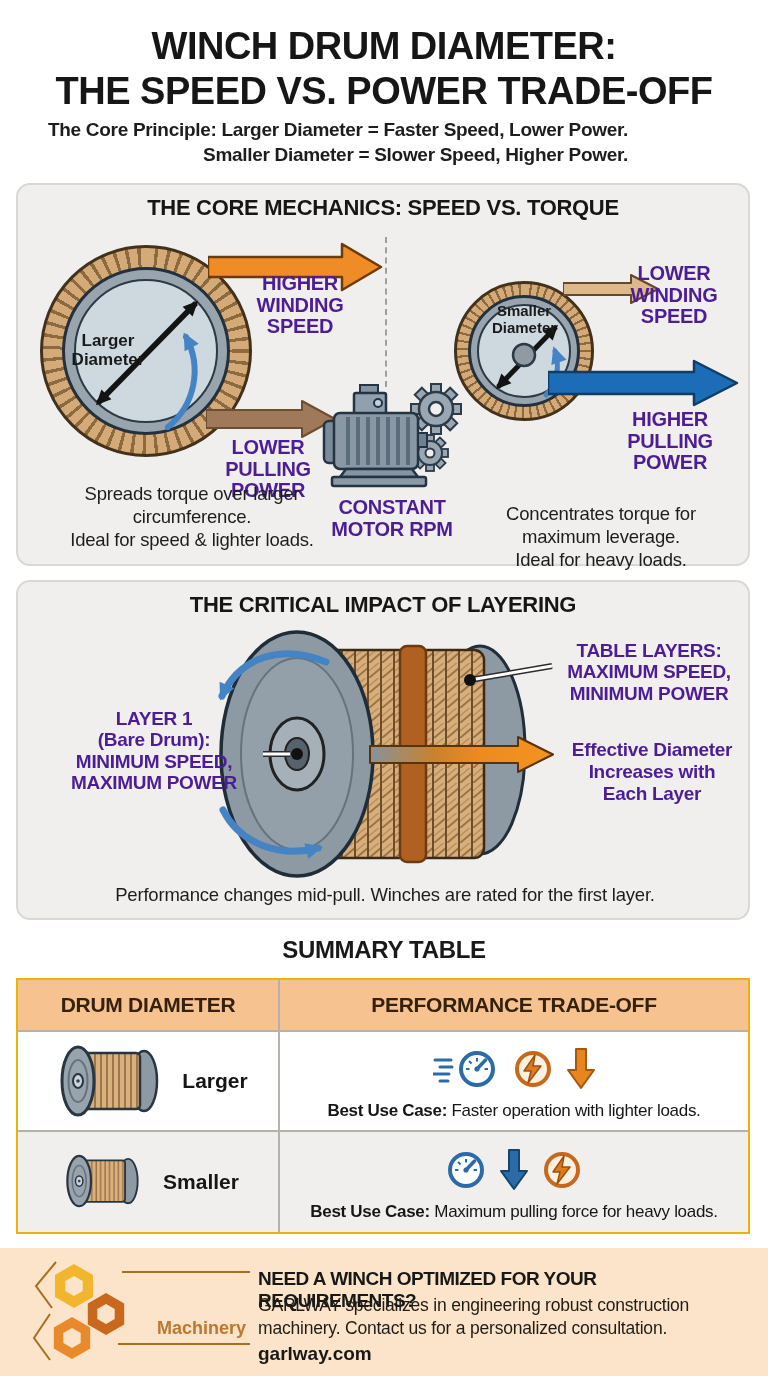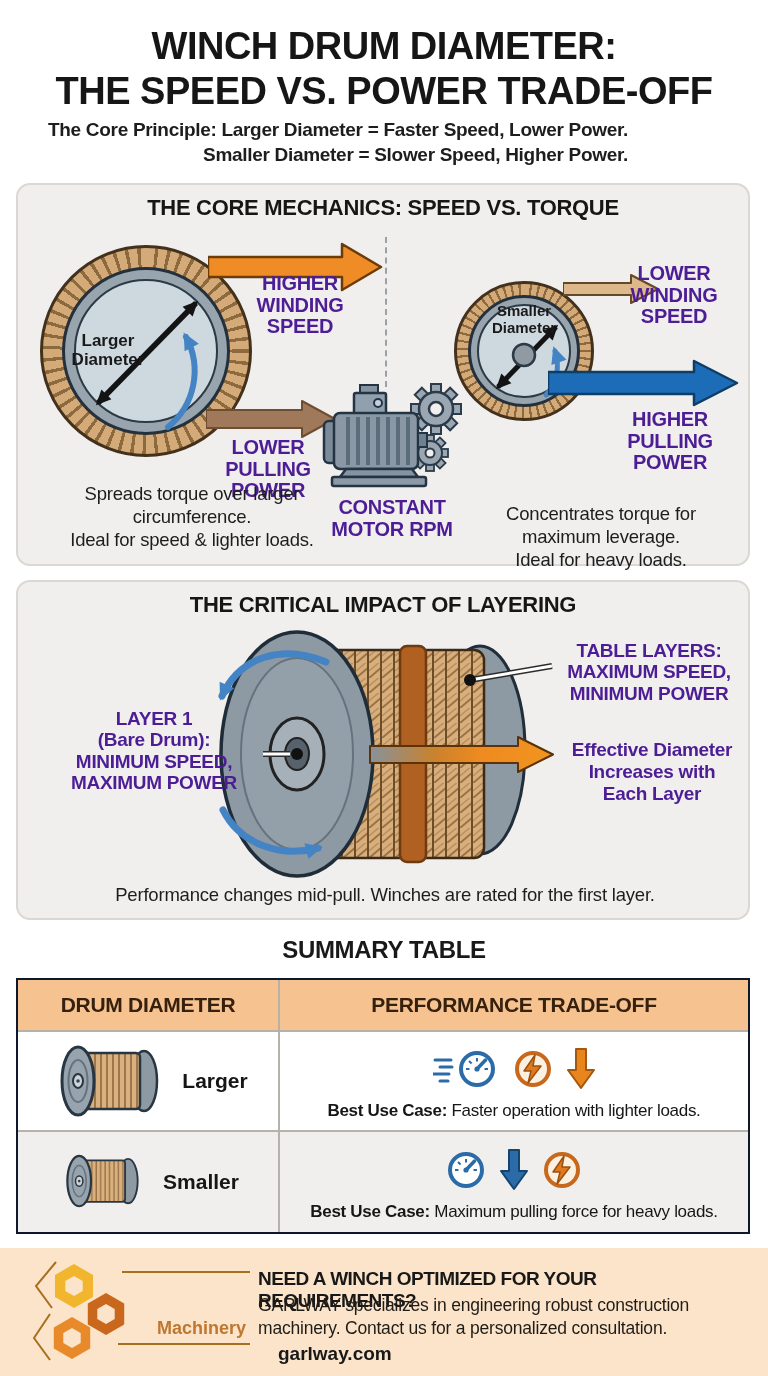--- a/index.html
+++ b/index.html
@@ -39,21 +39,21 @@
   .drum-label { position:absolute; font-weight:bold; text-align:center; line-height:1.12; color:#1a1a1a; }
 
   .biglabel { position:absolute; font-weight:bold; font-size:20px; line-height:1.08;
               text-align:center; letter-spacing:-0.3px; color:#4c1d95; }
   .caption { position:absolute; font-size:18.5px; line-height:1.24; text-align:center;
              letter-spacing:-0.2px; color:#1d1d1d; }
 
   
   .summary-title { position:absolute; top:936px; left:0; width:768px; text-align:center;
                    font-size:24px; font-weight:bold; letter-spacing:-0.3px; }
-  .table { position:absolute; top:978px; left:16px; width:734px; border:2px solid #0f172a; }
+  .table { position:absolute; top:978px; left:16px; width:734px; border:2px solid #eab308; }
   .trow { display:flex; }
   .thead { background:#f6c28f; height:50px; }
   .thead .tc { display:flex; align-items:center; justify-content:center;
                font-weight:bold; font-size:21px; letter-spacing:-0.3px; color:#36200e; }
   .tc1 { width:262px; border-right:2px solid #b5b1ab; }
   .tc2 { flex:1; }
   .tbody1 { height:100px; background:#ffffff; border-top:2px solid #b5b1ab; }
   .tbody2 { height:102px; background:#f0efee; border-top:2px solid #b5b1ab; }
   .cell-drum { display:flex; align-items:center; justify-content:center; gap:18px; }
   .drum-word { font-weight:bold; font-size:21px; color:#161616; }
@@ -67,21 +67,21 @@
   .logo { position:absolute; left:22px; top:8px; width:234px; height:114px; }
   .logo svg { position:absolute; inset:0; }
   .brand { position:absolute; left:98px; top:28px; font-family:"Liberation Serif", serif;
            font-size:27px; letter-spacing:2px; color:#b06a28; }
   .brand-sub { position:absolute; left:0; right:10px; top:62px; text-align:right;
                font-size:18px; color:#bd7730;font-weight:bold; }
   .f-head { position:absolute; left:258px; top:20px; width:500px; font-weight:bold;
             font-size:19px; letter-spacing:-0.5px; color:#181818; }
   .f-body { position:absolute; left:258px; top:46px; width:500px; font-size:17.5px;
             line-height:1.33; letter-spacing:-0.2px; color:#201c18; }
-  .f-site { position:absolute; left:258px; top:95px; font-weight:bold; font-size:19px; color:#181818;margin-left:20px; }
+  .f-site { position:absolute; left:258px; top:95px; font-weight:bold; font-size:19px; color:#181818; }
 </style>
 </head>
 <body>
 
 <svg width="0" height="0" style="position:absolute" aria-hidden="true">
   <defs>
     <pattern id="rope" width="13" height="15" patternUnits="userSpaceOnUse">
       <rect width="13" height="15" fill="#d8ae7c"></rect>
       <path d="M0,15 L13,4" stroke="#9b7244" stroke-width="2"></path>
       <path d="M0,8 L13,-3" stroke="#b98f5d" stroke-width="1.5"></path>

